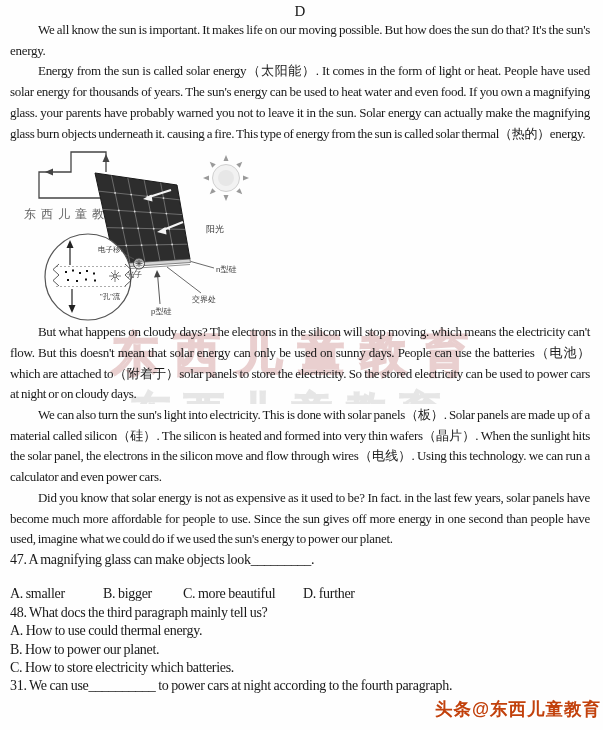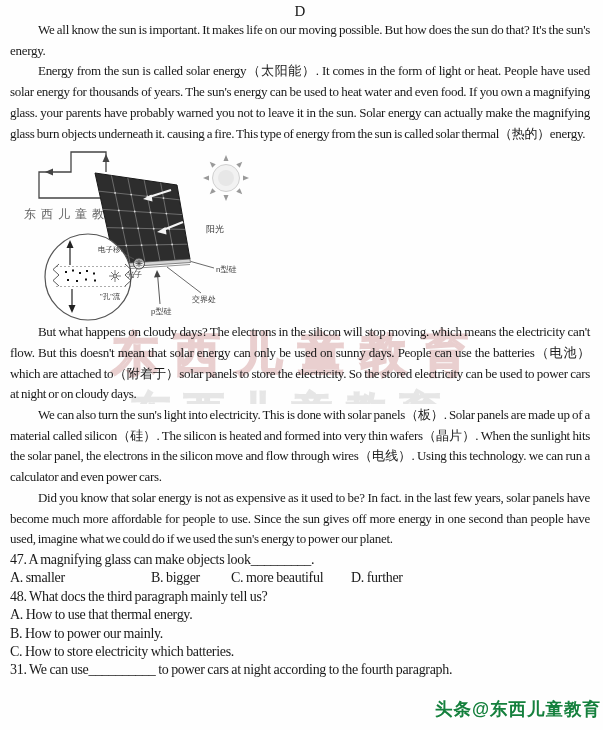--- a/index.html
+++ b/index.html
@@ -13,42 +13,42 @@
     text-align:center;font-size:15px;line-height:18px;font-weight:normal;
   }
   p.para{
     margin:0;font-size:13px;line-height:20.7px;text-align:justify;
     text-indent:28px;letter-spacing:-0.3px;word-spacing:-0.8px;
   }
   .diagram-wrap{margin:2px 0 0 10px;width:270px;height:176px;position:relative;}
   .questions{margin-top:1px;font-size:14px;line-height:18.4px;letter-spacing:-0.3px;word-spacing:-0.5px;}
   .questions .q-line{white-space:nowrap;}
   .opt{display:inline-block;}
-  .opt-a{width:93px;}
-  .opt-b{width:80px;margin-left:48px;}
+  .opt-a{width:93px;margin-top:16px;}
+  .opt-b{width:80px;}
   .opt-c{width:120px;}
   
   .wm-center{
     position:absolute;left:112px;top:324px;z-index:0;
     font-family:"Liberation Sans", sans-serif;font-weight:bold;
     font-size:46px;letter-spacing:16px;white-space:nowrap;
     color:rgba(233,205,205,0.18);-webkit-text-stroke:2px #e9cfcf;
   }
   .wm-center2-clip{
     position:absolute;left:130px;top:388px;height:16px;overflow:hidden;z-index:0;
   }
   .wm-center2{
     font-family:"Liberation Sans", sans-serif;font-weight:bold;
     font-size:40px;letter-spacing:14px;white-space:nowrap;line-height:46px;
     color:rgba(228,228,228,0.15);-webkit-text-stroke:1.8px #e6e6e6;
   }
   .wm-corner{
     position:absolute;right:2px;top:697px;z-index:2;
     font-family:"Liberation Sans", sans-serif;font-weight:bold;
-    font-size:17.5px;letter-spacing:1px;color:#15803d;white-space:nowrap;
+    font-size:17.5px;letter-spacing:1px;color:#c2410c;white-space:nowrap;
     text-shadow:-1px -1px 0 #fff,1px -1px 0 #fff,-1px 1px 0 #fff,1px 1px 0 #fff,2px 2px 1px rgba(255,255,255,.7);
   }
   svg text{font-family:"Liberation Sans", sans-serif;fill:#3a3a3a;}
 </style>
 </head>
 <body>
 
 <div class="page">
 
   <div class="wm-center">东西儿童教育</div>
@@ -197,21 +197,21 @@
     <p class="para">But what happens on cloudy days? The electrons in the silicon will stop moving. which means the electricity can't flow. But this doesn't mean that solar energy can only be used on sunny days. People can use the batteries（电池）which are attached to（附着于）solar panels to store the electricity. So the stored electricity can be used to power cars at night or on cloudy days.</p>
     <p class="para">We can also turn the sun's light into electricity. This is done with solar panels（板）. Solar panels are made up of a material called silicon（硅）. The silicon is heated and formed into very thin wafers（晶片）. When the sunlight hits the solar panel, the electrons in the silicon move and flow through wires（电线）. Using this technology. we can run a calculator and even power cars.</p>
     <p class="para">Did you know that solar energy is not as expensive as it used to be? In fact. in the last few years, solar panels have become much more affordable for people to use. Since the sun gives off more energy in one second than people have used, imagine what we could do if we used the sun's energy to power our planet.</p>
 
     <div class="questions">
       <div class="q-line">47. A magnifying glass can make objects look_________.</div>
       <div class="q-line">
         <span class="opt opt-a">A. smaller</span><span class="opt opt-b">B. bigger</span><span class="opt opt-c">C. more beautiful</span><span class="opt">D. further</span>
       </div>
       <div class="q-line">48. What docs the third paragraph mainly tell us?</div>
-      <div class="q-line">A. How to use that thermal energy.</div>
-      <div class="q-line">B. How to power our mainly.</div>
+      <div class="q-line">A. How to use could thermal energy.</div>
+      <div class="q-line">B. How to power our planet.</div>
       <div class="q-line">C. How to store electricity which batteries.</div>
       <div class="q-line">31. We can use__________ to power cars at night according to the fourth paragraph.</div>
     </div>
   </div>
 
   <div class="wm-corner">头条@东西儿童教育</div>
 </div>
 
 </body></html>

